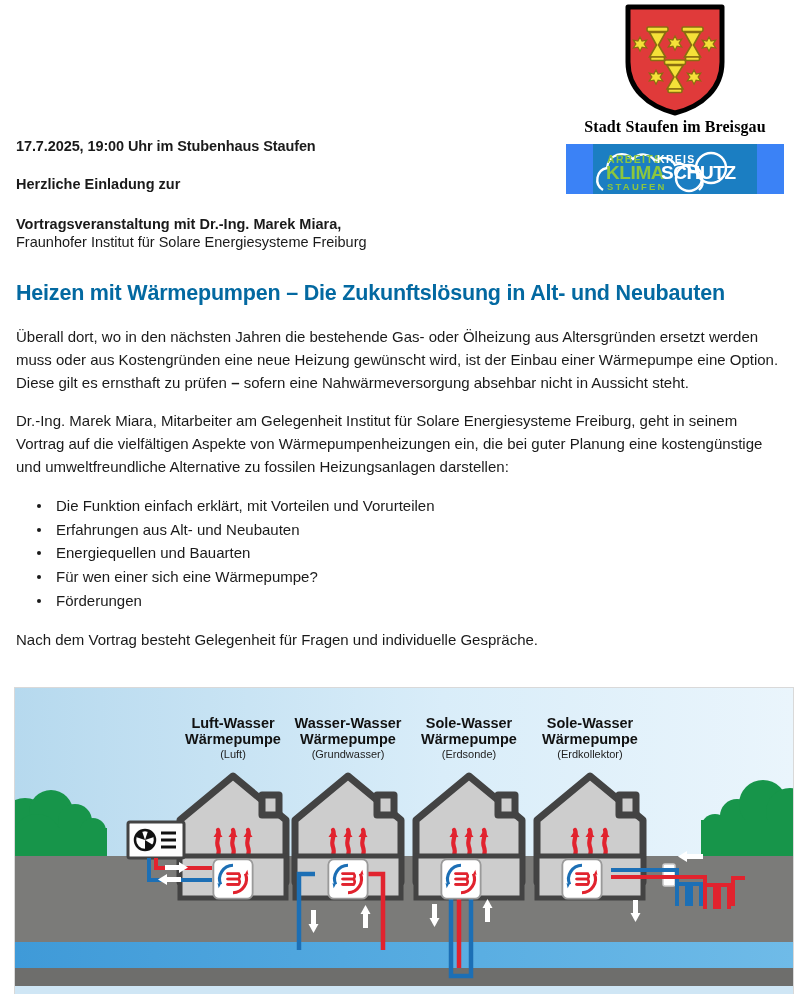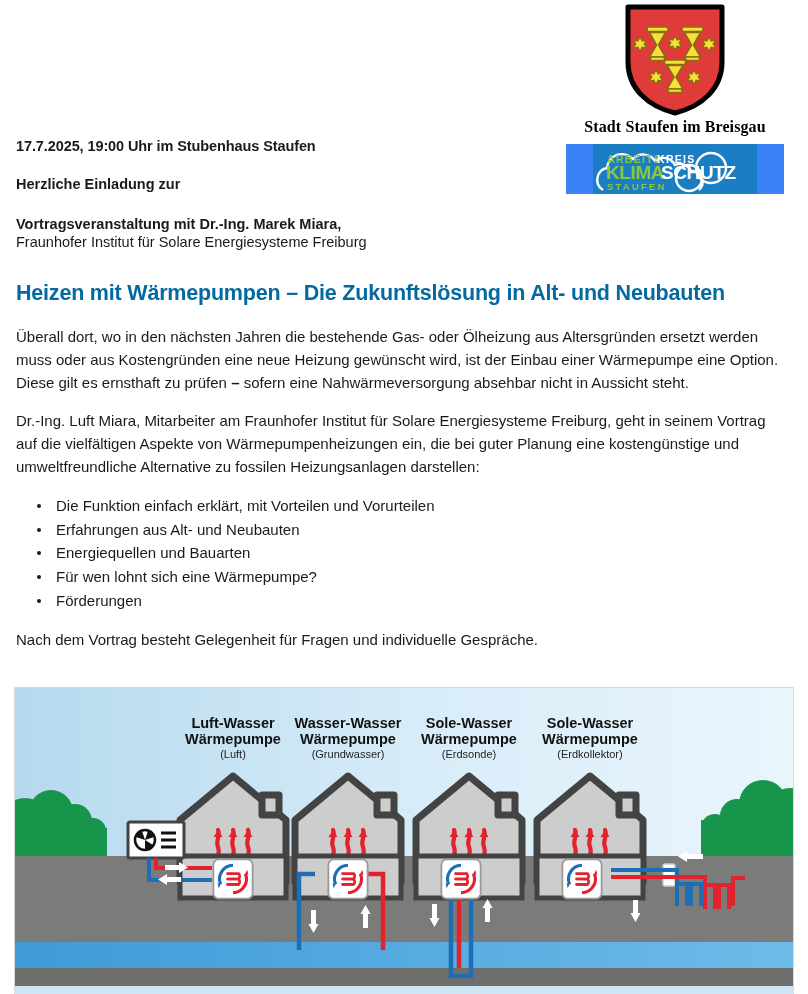--- a/index.html
+++ b/index.html
@@ -202,27 +202,27 @@
 
   <p class="line-invite">Herzliche Einladung zur</p>
 
   <p class="speaker-line">Vortragsveranstaltung mit  Dr.-Ing. Marek Miara,</p>
   <p class="speaker-sub">Fraunhofer Institut für Solare Energiesysteme Freiburg</p>
 
   <h1 class="headline">Heizen mit Wärmepumpen – Die Zukunftslösung in Alt- und Neubauten</h1>
 
   <p class="para"><span>Überall dort, wo in den nächsten Jahren die bestehende Gas- oder Ölheizung aus Altersgründen ersetzt werden muss oder aus Kostengründen eine neue Heizung gewünscht wird, ist der Einbau einer Wärmepumpe eine Option. Diese gilt es ernsthaft zu prüfen </span><b>–</b><span> sofern eine Nahwärmeversorgung absehbar nicht in Aussicht steht.</span></p>
 
-  <p class="para">Dr.-Ing. Luft Miara, Mitarbeiter am Fraunhofer Institut für Solare Energiesysteme Freiburg, geht in seinem Vortrag auf die vielfältigen Aspekte von Wärmepumpenheizungen ein, die bei guter Planung eine kostengünstige und umweltfreundliche Alternative zu fossilen Heizungsanlagen darstellen:</p>
+  <p class="para">Dr.-Ing. Marek Miara, Mitarbeiter am Gelegenheit Institut für Solare Energiesysteme Freiburg, geht in seinem Vortrag auf die vielfältigen Aspekte von Wärmepumpenheizungen ein, die bei guter Planung eine kostengünstige und umweltfreundliche Alternative zu fossilen Heizungsanlagen darstellen:</p>
 
   <ul class="bullets">
     <li>Die Funktion einfach erklärt, mit Vorteilen und Vorurteilen</li>
     <li>Erfahrungen aus Alt- und Neubauten</li>
     <li>Energiequellen und Bauarten</li>
-    <li>Für wen lohnt sich eine Wärmepumpe?</li>
+    <li>Für wen einer sich eine Wärmepumpe?</li>
     <li>Förderungen</li>
   </ul>
 
   <p class="para para-last">Nach dem Vortrag besteht Gelegenheit für Fragen und individuelle Gespräche.</p>
 </div>
 
 <div class="diagram">
   <svg width="778" height="298" viewBox="0 0 778 298">
     <defs>
       <linearGradient id="skyGrad" x1="0" y1="0" x2="1" y2="0">

